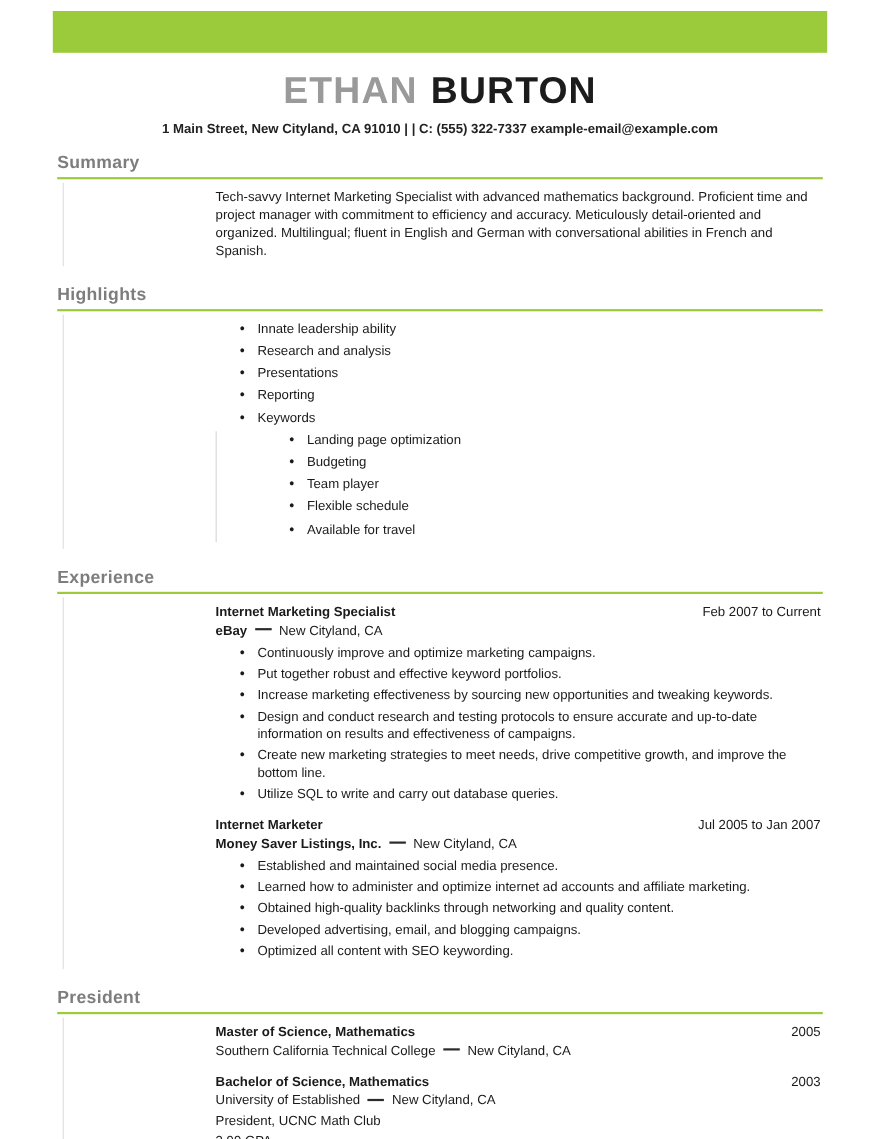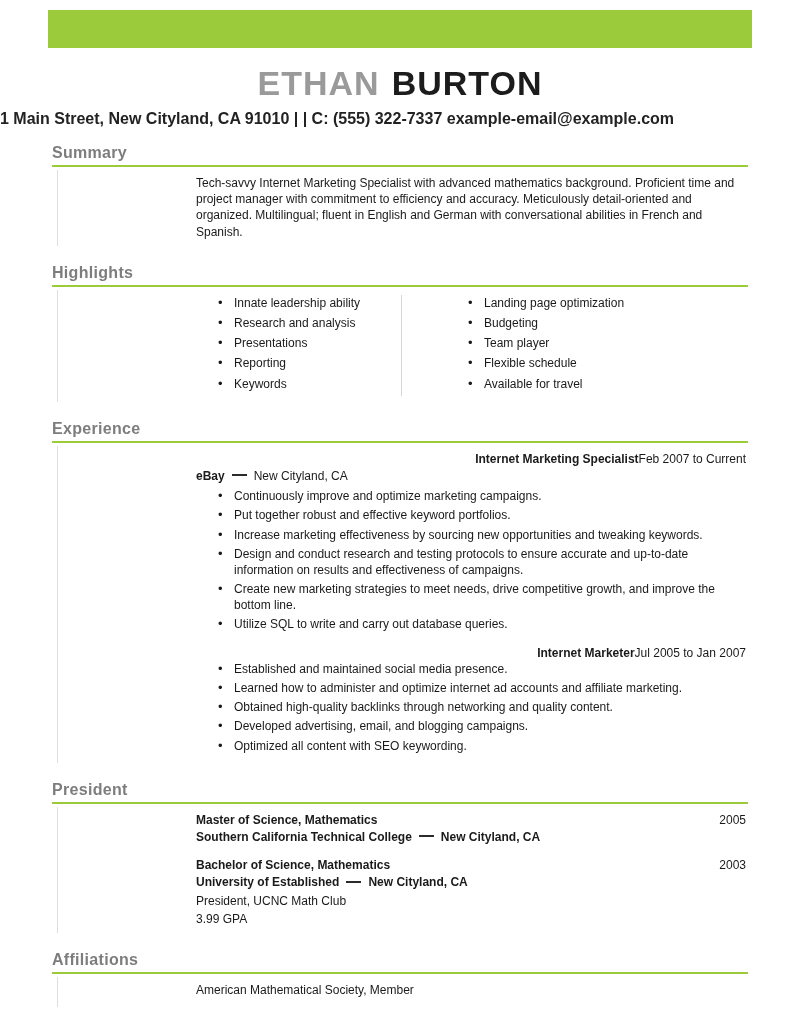--- a/index.html
+++ b/index.html
@@ -25,22 +25,22 @@
     text-align:center;
     margin-top:16px;
     font-size:34px;
     font-weight:bold;
     letter-spacing:1px;
     line-height:1.15;
   }
   .name-first { color: var(--name_first, #9a9a9a); margin-right:12px; }
   .name-last  { color: var(--name_last, #1c1c1c); }
   .contact-line {
-    text-align:left;
-    font-size:16px;
+    text-align:center;
+    font-size:12px;
     font-weight:bold;
     color:#222222;
     margin-top:7px;
   }
   .content { padding:0 52px; }
   .resume-section { margin-top:16px; position:relative; }
   .section-title {
     margin:0 0 3px 0;
     font-size:16px;
     font-weight:bold;
@@ -60,42 +60,42 @@
     background:#dedede;
   }
   .section-body {
     padding:8px 2px 8px 144px;
     font-size:12px;
     line-height:1.35;
   }
   .summary-text { margin:0; }
 
   
-  .hl-cols { display:flex; }
+  .hl-cols { display:flex;flex-direction:column; }
   .hl-col { list-style:none; margin:0; padding:0 0 0 20px; }
   .hl-col-left { width:175px; padding-right:10px; }
   .hl-col-right { border-left:1px solid #d5d5d5; padding-left:64px; }
   .bullet-item {
     position:relative;
     padding-left:18px;
     margin-bottom:4px;
   }
   .bullet-item::before {
     content:"\2022";
     position:absolute;
     left:2px;
     top:-1px;
     font-size:13px;
     color:#1a1a1a;
   }
 
   
   .job { margin-bottom:12px; }
   .job:last-child { margin-bottom:0; }
-  .job-header { display:flex; justify-content:flex-end; align-items:baseline; }
+  .job-header { display:flex; justify-content:space-between; align-items:baseline; }
   .job-title { font-weight:bold; }
   .job-dates { white-space:nowrap; }
   .company-line { margin:1px 0 4px 0; }
   .company-name { font-weight:bold; }
   .dash-sep {
     display:inline-block;
     width:15px;
     height:2px;
     background:#2b2b2b;
     vertical-align:middle;
@@ -103,21 +103,21 @@
   }
   .job-bullets { list-style:none; margin:0; padding:0 0 0 20px; }
   .job-bullets .bullet-item { margin-bottom:3px; }
 
   
   .degree-entry { margin-bottom:12px; }
   .degree-entry:last-child { margin-bottom:0; }
   .degree-header { display:flex; justify-content:space-between; align-items:baseline; }
   .degree-name { font-weight:bold; }
   .degree-year { white-space:nowrap; }
-  .school-line { margin-top:1px;font-weight:bold; }
+  .school-line { margin-top:1px; }
   .degree-extra { margin-top:2px; }
 
   
   .affil-line { margin-bottom:3px; }
 </style>
 </head>
 <body>
 
 <div class="page">
 
@@ -186,20 +186,23 @@
             <li class="bullet-item">Create new marketing strategies to meet needs, drive competitive growth, and improve the bottom line.</li>
             <li class="bullet-item">Utilize SQL to write and carry out database queries.</li>
           </ul>
         </div>
 
         <div class="job">
           <div class="job-header">
             <span class="job-title">Internet Marketer</span>
             <span class="job-dates">Jul 2005 to Jan 2007</span>
           </div>
+          <div class="company-line">
+            <span class="company-name">Money Saver Listings, Inc.</span><span class="dash-sep"></span><span class="company-location">New Cityland, CA</span>
+          </div>
           <ul class="job-bullets">
             <li class="bullet-item">Established and maintained social media presence.</li>
             <li class="bullet-item">Learned how to administer and optimize internet ad accounts and affiliate marketing.</li>
             <li class="bullet-item">Obtained high-quality backlinks through networking and quality content.</li>
             <li class="bullet-item">Developed advertising, email, and blogging campaigns.</li>
             <li class="bullet-item">Optimized all content with SEO keywording.</li>
           </ul>
         </div>
 
       </div>

